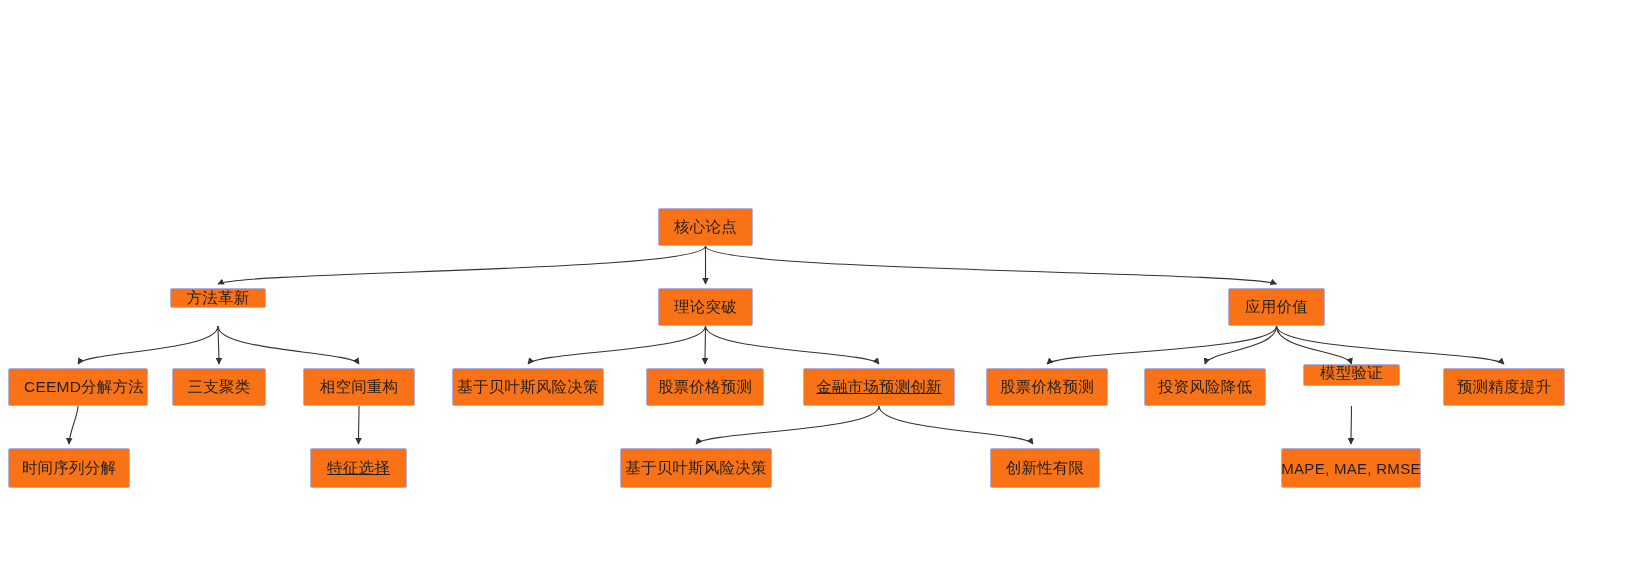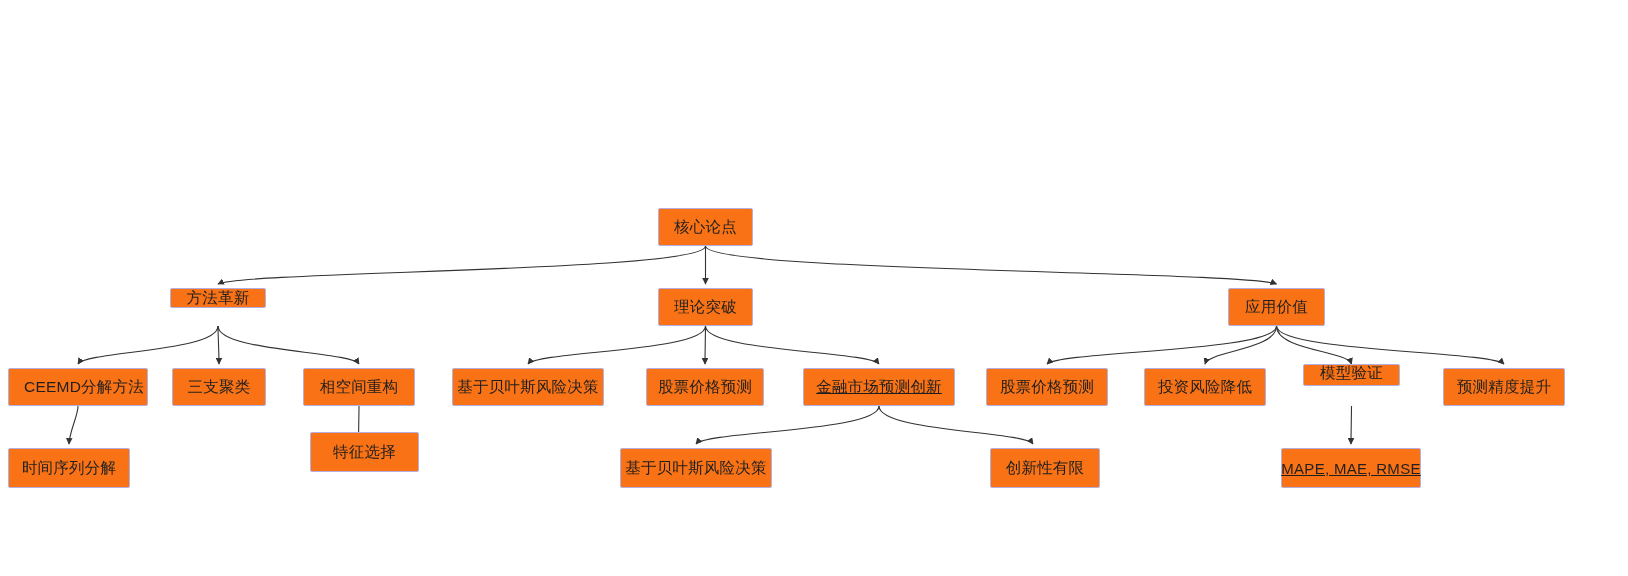--- a/index.html
+++ b/index.html
@@ -18,21 +18,21 @@
     border:1.4px solid #b3b0e0;
     border-radius:2px;
     display:flex;align-items:center;justify-content:center;
     color:#1f1f1f;
     font-size:15.5px;
     line-height:1;
     white-space:nowrap;
     letter-spacing:0.2px;
     text-align:center;
   }
-  .node.latin{font-size:15px;letter-spacing:0.3px;text-decoration:underline;}
+  .node.latin{font-size:15px;letter-spacing:0.3px;}
 </style>
 </head>
 <body>
 
 <div id="canvas">
   <svg id="edge-layer" viewBox="0 0 1628 576" xmlns="http://www.w3.org/2000/svg">
     <defs>
       <marker id="arrow" viewBox="0 0 10 10" refX="9" refY="5" markerWidth="6" markerHeight="6" orient="auto-start-reverse">
         <path d="M 0 0 L 10 5 L 0 10 z" fill="#333333"></path>
       </marker>
@@ -67,18 +67,18 @@
       <div class="node" style="left: 172px; top: 368px; width: 94px; height: 38px;">三支聚类</div>
       <div class="node" style="left: 303px; top: 368px; width: 112px; height: 38px;">相空间重构</div>
       <div class="node" style="left: 452px; top: 368px; width: 152px; height: 38px;">基于贝叶斯风险决策</div>
       <div class="node" style="left: 646px; top: 368px; width: 118px; height: 38px;">股票价格预测</div>
       <div class="node" style="left: 803px; top: 368px; width: 152px; height: 38px; text-decoration: underline;">金融市场预测创新</div>
       <div class="node" style="left: 986px; top: 368px; width: 122px; height: 38px;">股票价格预测</div>
       <div class="node" style="left: 1144px; top: 368px; width: 122px; height: 38px;">投资风险降低</div>
       <div class="node" style="left: 1303px; top: 364px; width: 97px; height: 22px; font-family: Liberation Mono, monospace;">模型验证</div>
       <div class="node" style="left: 1443px; top: 368px; width: 122px; height: 38px;">预测精度提升</div>
       <div class="node" style="left: 8px; top: 448px; width: 122px; height: 40px;">时间序列分解</div>
-      <div class="node" style="left: 310px; top: 432px; width: 109px; height: 40px;">特征选择</div>
+      <div class="node" style="left: 310px; top: 448px; width: 97px; height: 40px; text-decoration: underline;">特征选择</div>
       <div class="node" style="left: 620px; top: 448px; width: 152px; height: 40px;">基于贝叶斯风险决策</div>
       <div class="node" style="left: 978px; top: 448px; width: 110px; height: 40px; margin-left: 12px;">创新性有限</div>
       <div class="node latin" style="left: 1281px; top: 448px; width: 140px; height: 40px;">MAPE, MAE, RMSE</div>
     </div>
 </div>
 
 </body></html>

